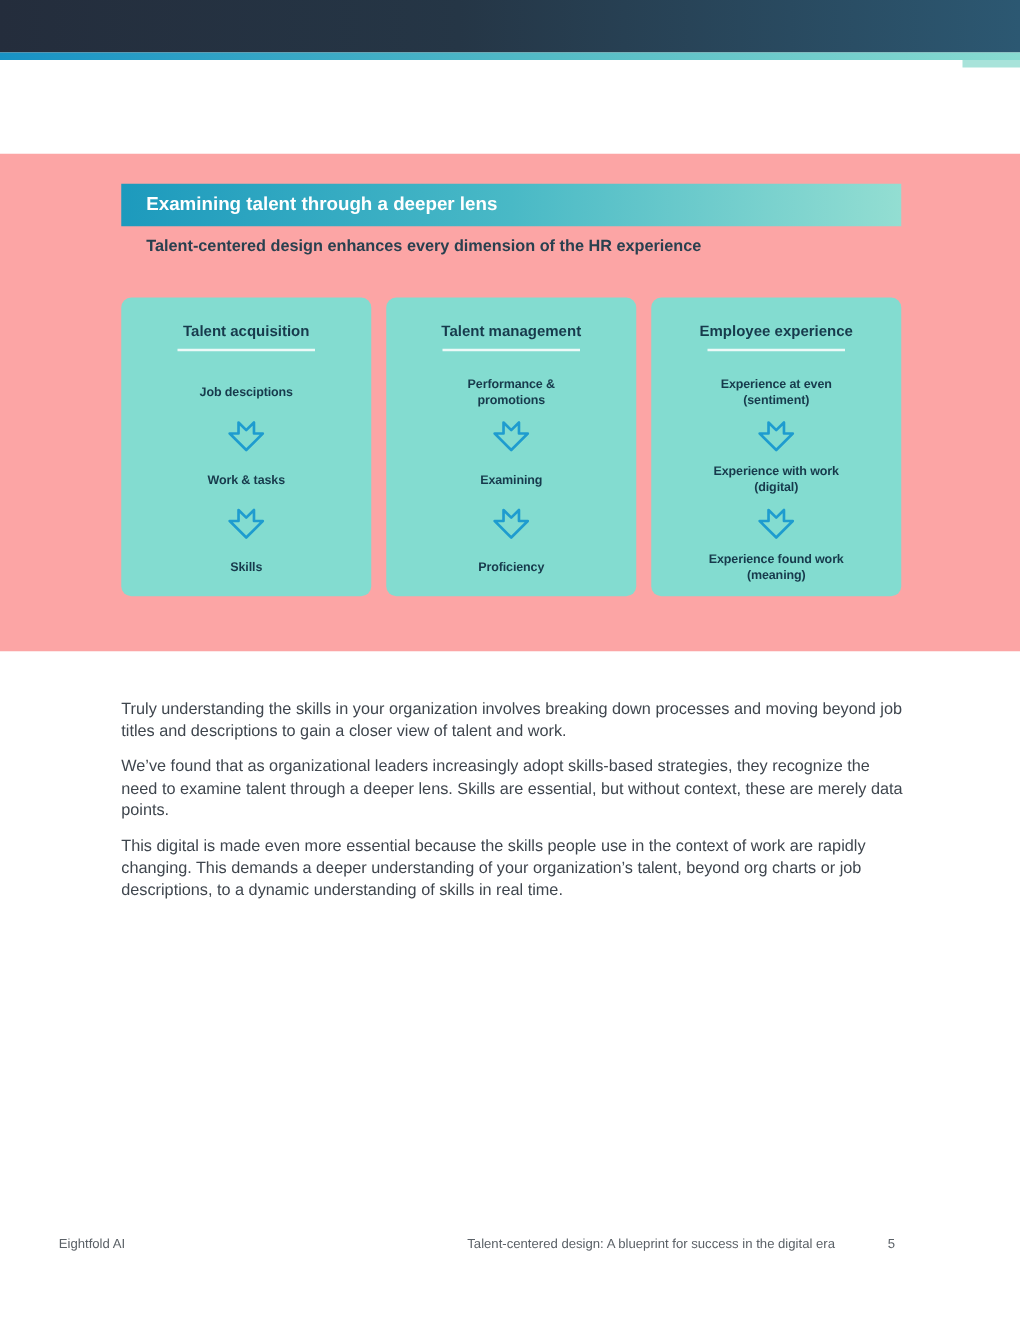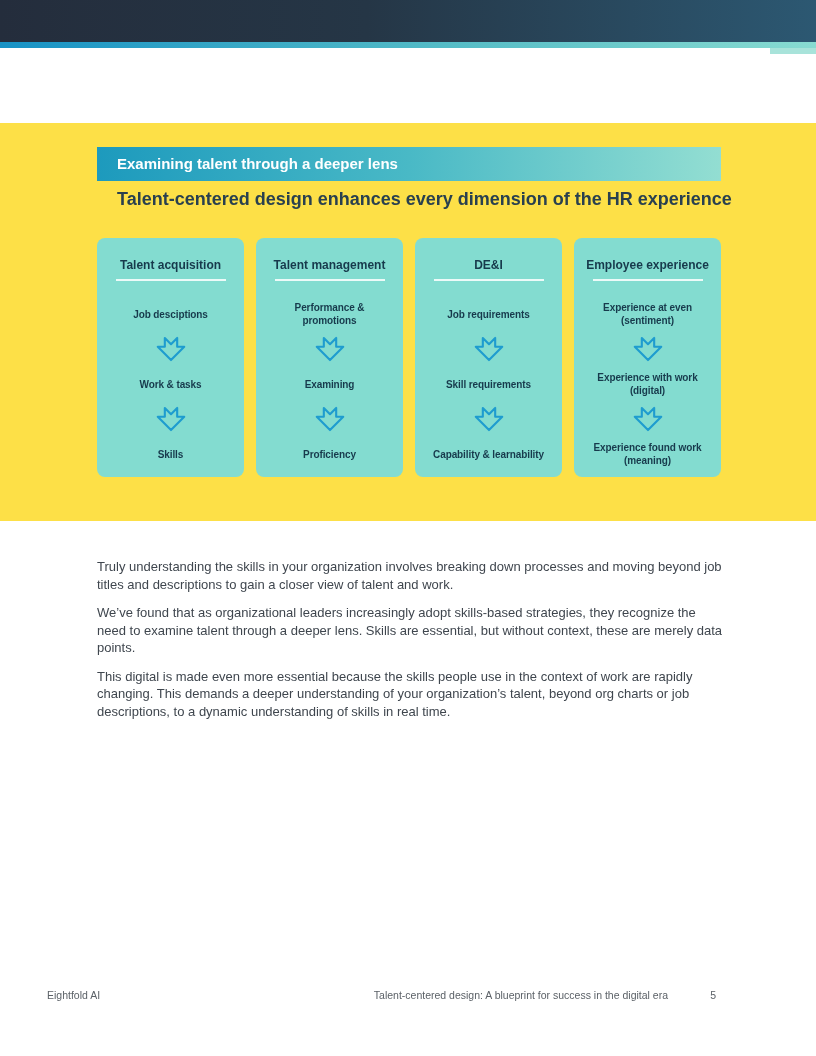--- a/index.html
+++ b/index.html
@@ -7,26 +7,26 @@
   .page{position:relative; width:816px; height:1056px; background:#ffffff; overflow:hidden;}
 
   
   .topbar{position:absolute; left:0; top:0; width:816px; height:42px;
     background:linear-gradient(90deg,#242d3c 0%,#253646 45%,#2c5872 100%);}
   .strip{position:absolute; left:0; top:42px; width:816px; height:6px;
     background:linear-gradient(90deg,#1892c5 0%,#55bcc6 55%,#88dbd1 100%);}
   .strip-corner{position:absolute; left:770px; top:48px; width:46px; height:6px; background:#a8e3da;}
 
   
-  .gray-panel{position:absolute; left:0; top:123px; width:816px; height:398px; background:#fde047;}
+  .gray-panel{position:absolute; left:0; top:123px; width:816px; height:398px; background:#fca5a5;}
 
   .banner{position:absolute; left:97px; top:24px; width:624px; height:34px;
     background:linear-gradient(90deg,#1d9abd 0%,#49b9c6 50%,#93ded2 100%);
     color:#ffffff; font-size:15px; font-weight:bold; line-height:34px; padding-left:20px; box-sizing:border-box;}
-  .subtitle{position:absolute; left:117px; top:66px; color:#29404f; font-size:18px; font-weight:bold;}
+  .subtitle{position:absolute; left:117px; top:66px; color:#29404f; font-size:13px; font-weight:bold;}
 
   .cards{position:absolute; left:97px; top:115px; width:624px; display:flex; gap:12px;justify-content:space-between;}
   .card{flex:1; height:239px; background:#83dcd0; border-radius:8px;
     display:flex; flex-direction:column; align-items:center; padding-top:16px; box-sizing:border-box;}
   .card-title{font-size:12px; font-weight:bold; color:#173a4c; height:22px; line-height:22px; text-align:center;}
   .card-underline{width:110px; height:2px; background:rgba(255,255,255,0.85); margin-top:3px;}
   .card-item{height:42px; display:flex; align-items:center; justify-content:center; text-align:center;
     font-size:10px; font-weight:bold; color:#173a4c; line-height:1.3; padding:0 2px;
     white-space:pre-line; letter-spacing:-0.1px;}
   .card-item.first{margin-top:12px;}
@@ -81,33 +81,20 @@
         <svg class="arrow" viewBox="0 0 34 29" width="30" height="26">
             <path d="M10 2 L17 9 L24 2 L24 12 L32 12 L17 27 L2 12 L10 12 Z" fill="none" stroke="#1e9ccf" stroke-width="2.4" stroke-linejoin="round"></path>
           </svg>
         <div class="card-item">Examining</div>
         <svg class="arrow" viewBox="0 0 34 29" width="30" height="26">
             <path d="M10 2 L17 9 L24 2 L24 12 L32 12 L17 27 L2 12 L10 12 Z" fill="none" stroke="#1e9ccf" stroke-width="2.4" stroke-linejoin="round"></path>
           </svg>
         <div class="card-item">Proficiency</div>
       </div>
 
-      <div class="card">
-        <div class="card-title">DE&amp;I</div>
-        <div class="card-underline"></div>
-        <div class="card-item first">Job requirements</div>
-        <svg class="arrow" viewBox="0 0 34 29" width="30" height="26">
-            <path d="M10 2 L17 9 L24 2 L24 12 L32 12 L17 27 L2 12 L10 12 Z" fill="none" stroke="#1e9ccf" stroke-width="2.4" stroke-linejoin="round"></path>
-          </svg>
-        <div class="card-item">Skill requirements</div>
-        <svg class="arrow" viewBox="0 0 34 29" width="30" height="26">
-            <path d="M10 2 L17 9 L24 2 L24 12 L32 12 L17 27 L2 12 L10 12 Z" fill="none" stroke="#1e9ccf" stroke-width="2.4" stroke-linejoin="round"></path>
-          </svg>
-        <div class="card-item">Capability &amp; learnability</div>
-      </div>
 
       <div class="card">
         <div class="card-title">Employee experience</div>
         <div class="card-underline"></div>
         <div class="card-item first">Experience at even
 (sentiment)</div>
         <svg class="arrow" viewBox="0 0 34 29" width="30" height="26">
             <path d="M10 2 L17 9 L24 2 L24 12 L32 12 L17 27 L2 12 L10 12 Z" fill="none" stroke="#1e9ccf" stroke-width="2.4" stroke-linejoin="round"></path>
           </svg>
         <div class="card-item">Experience with work

